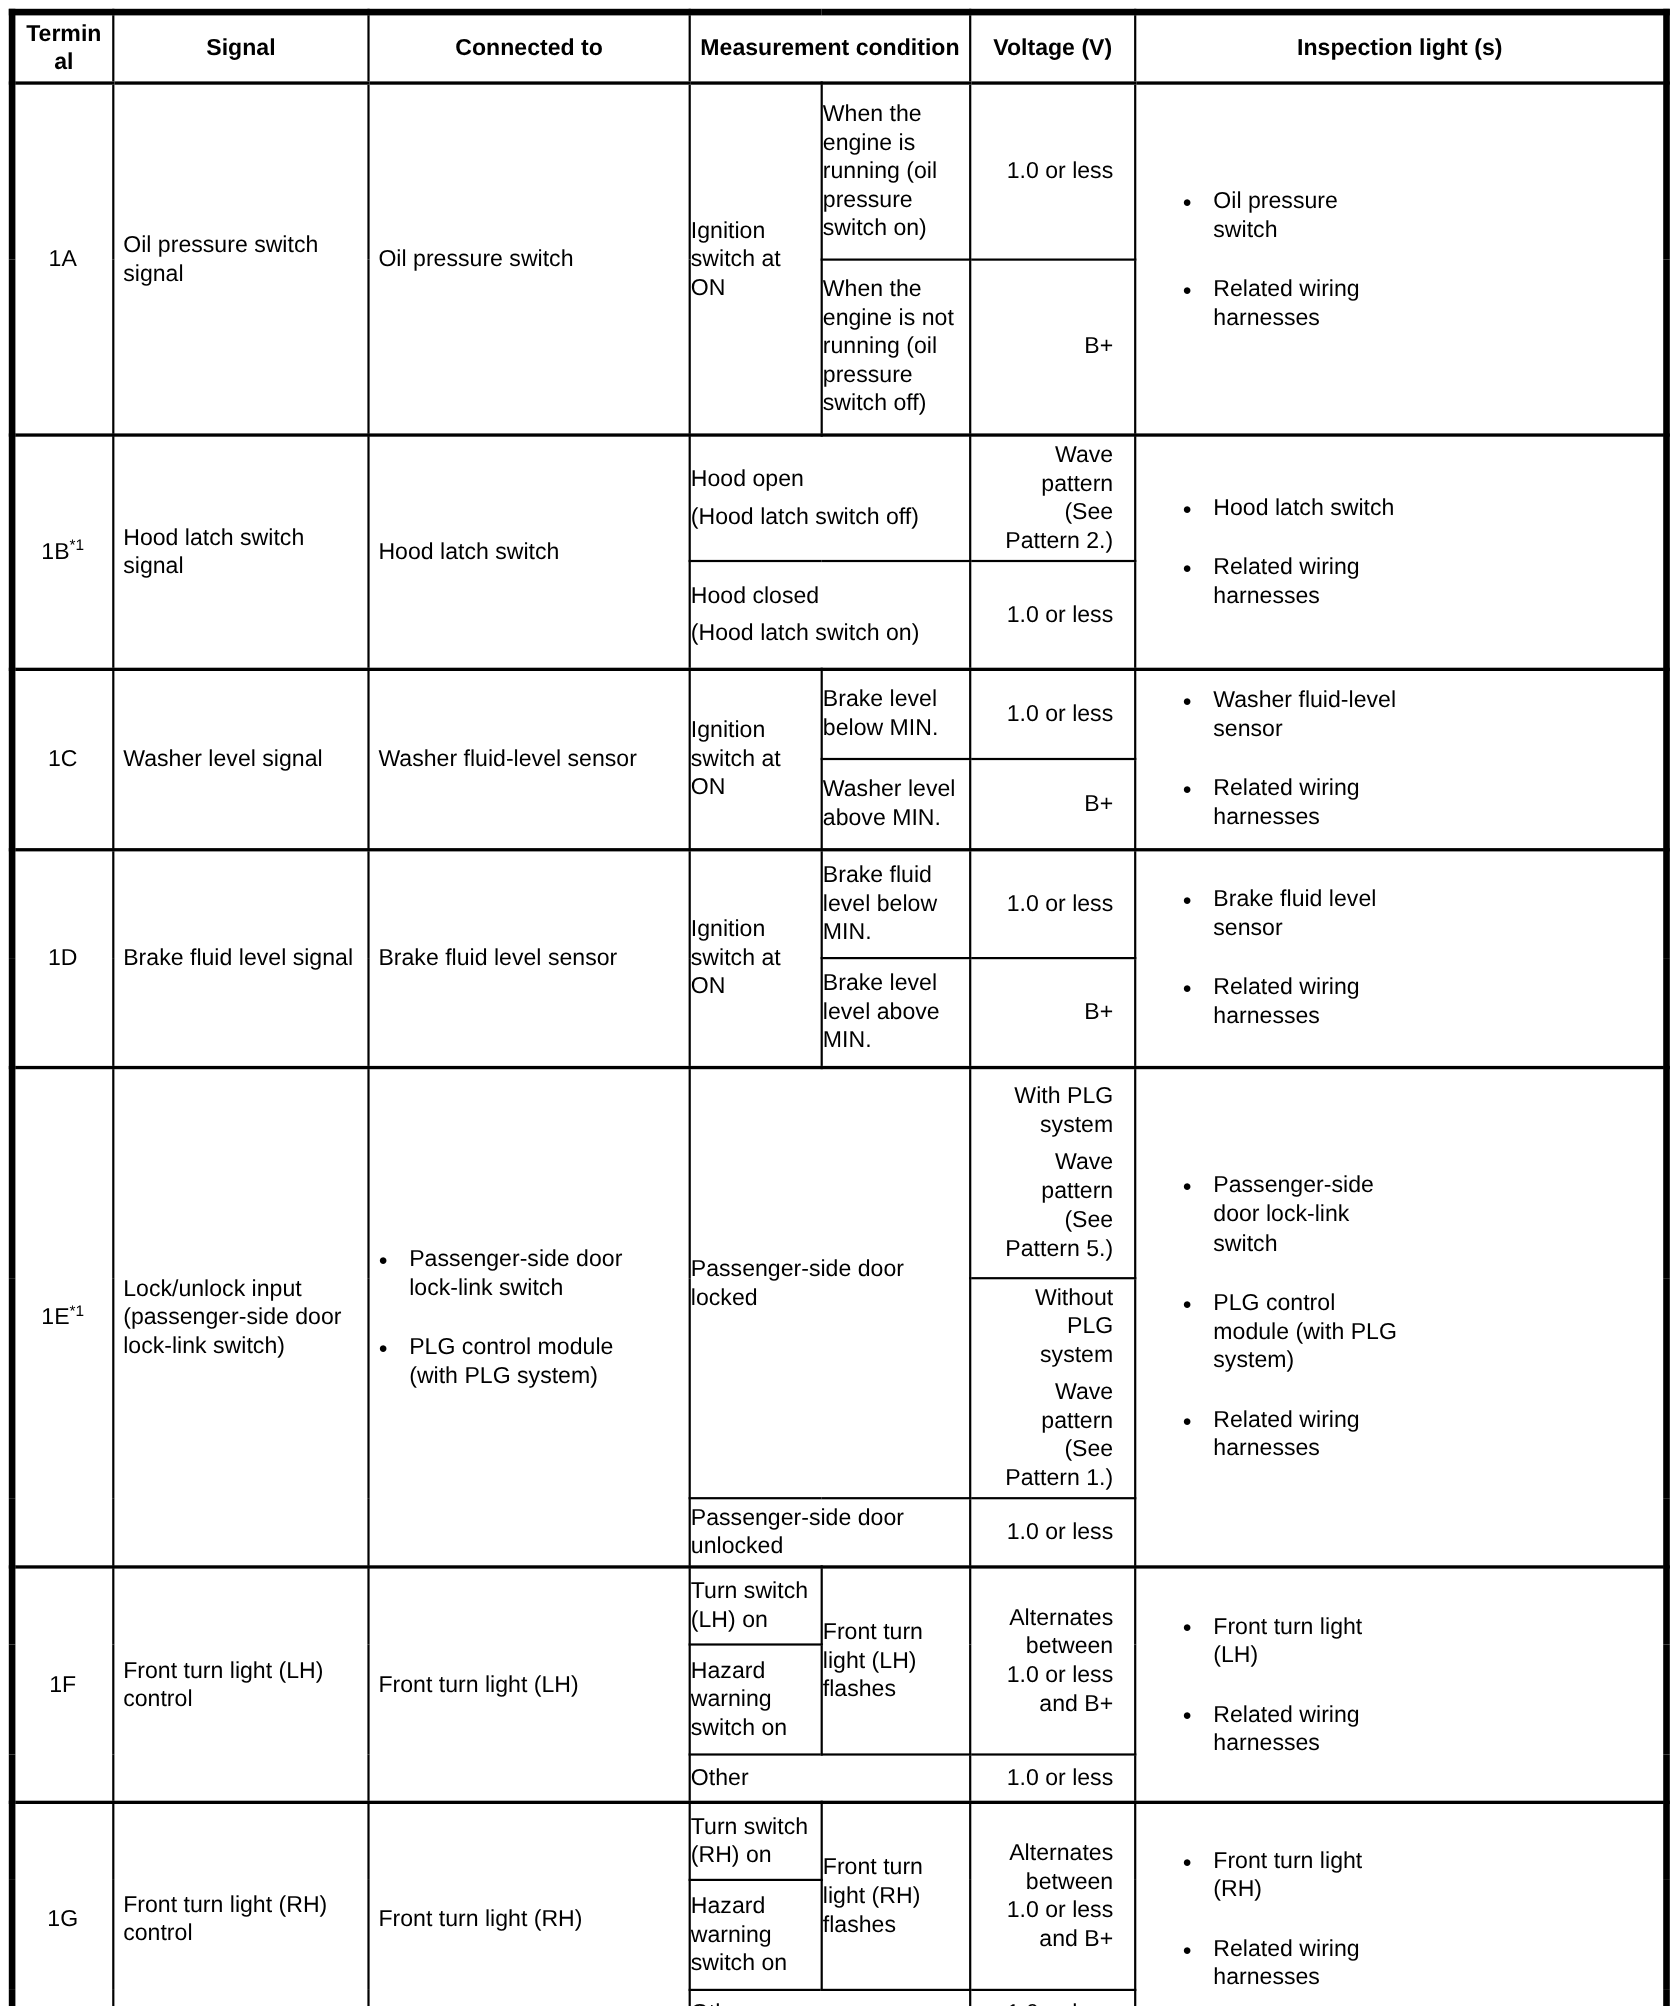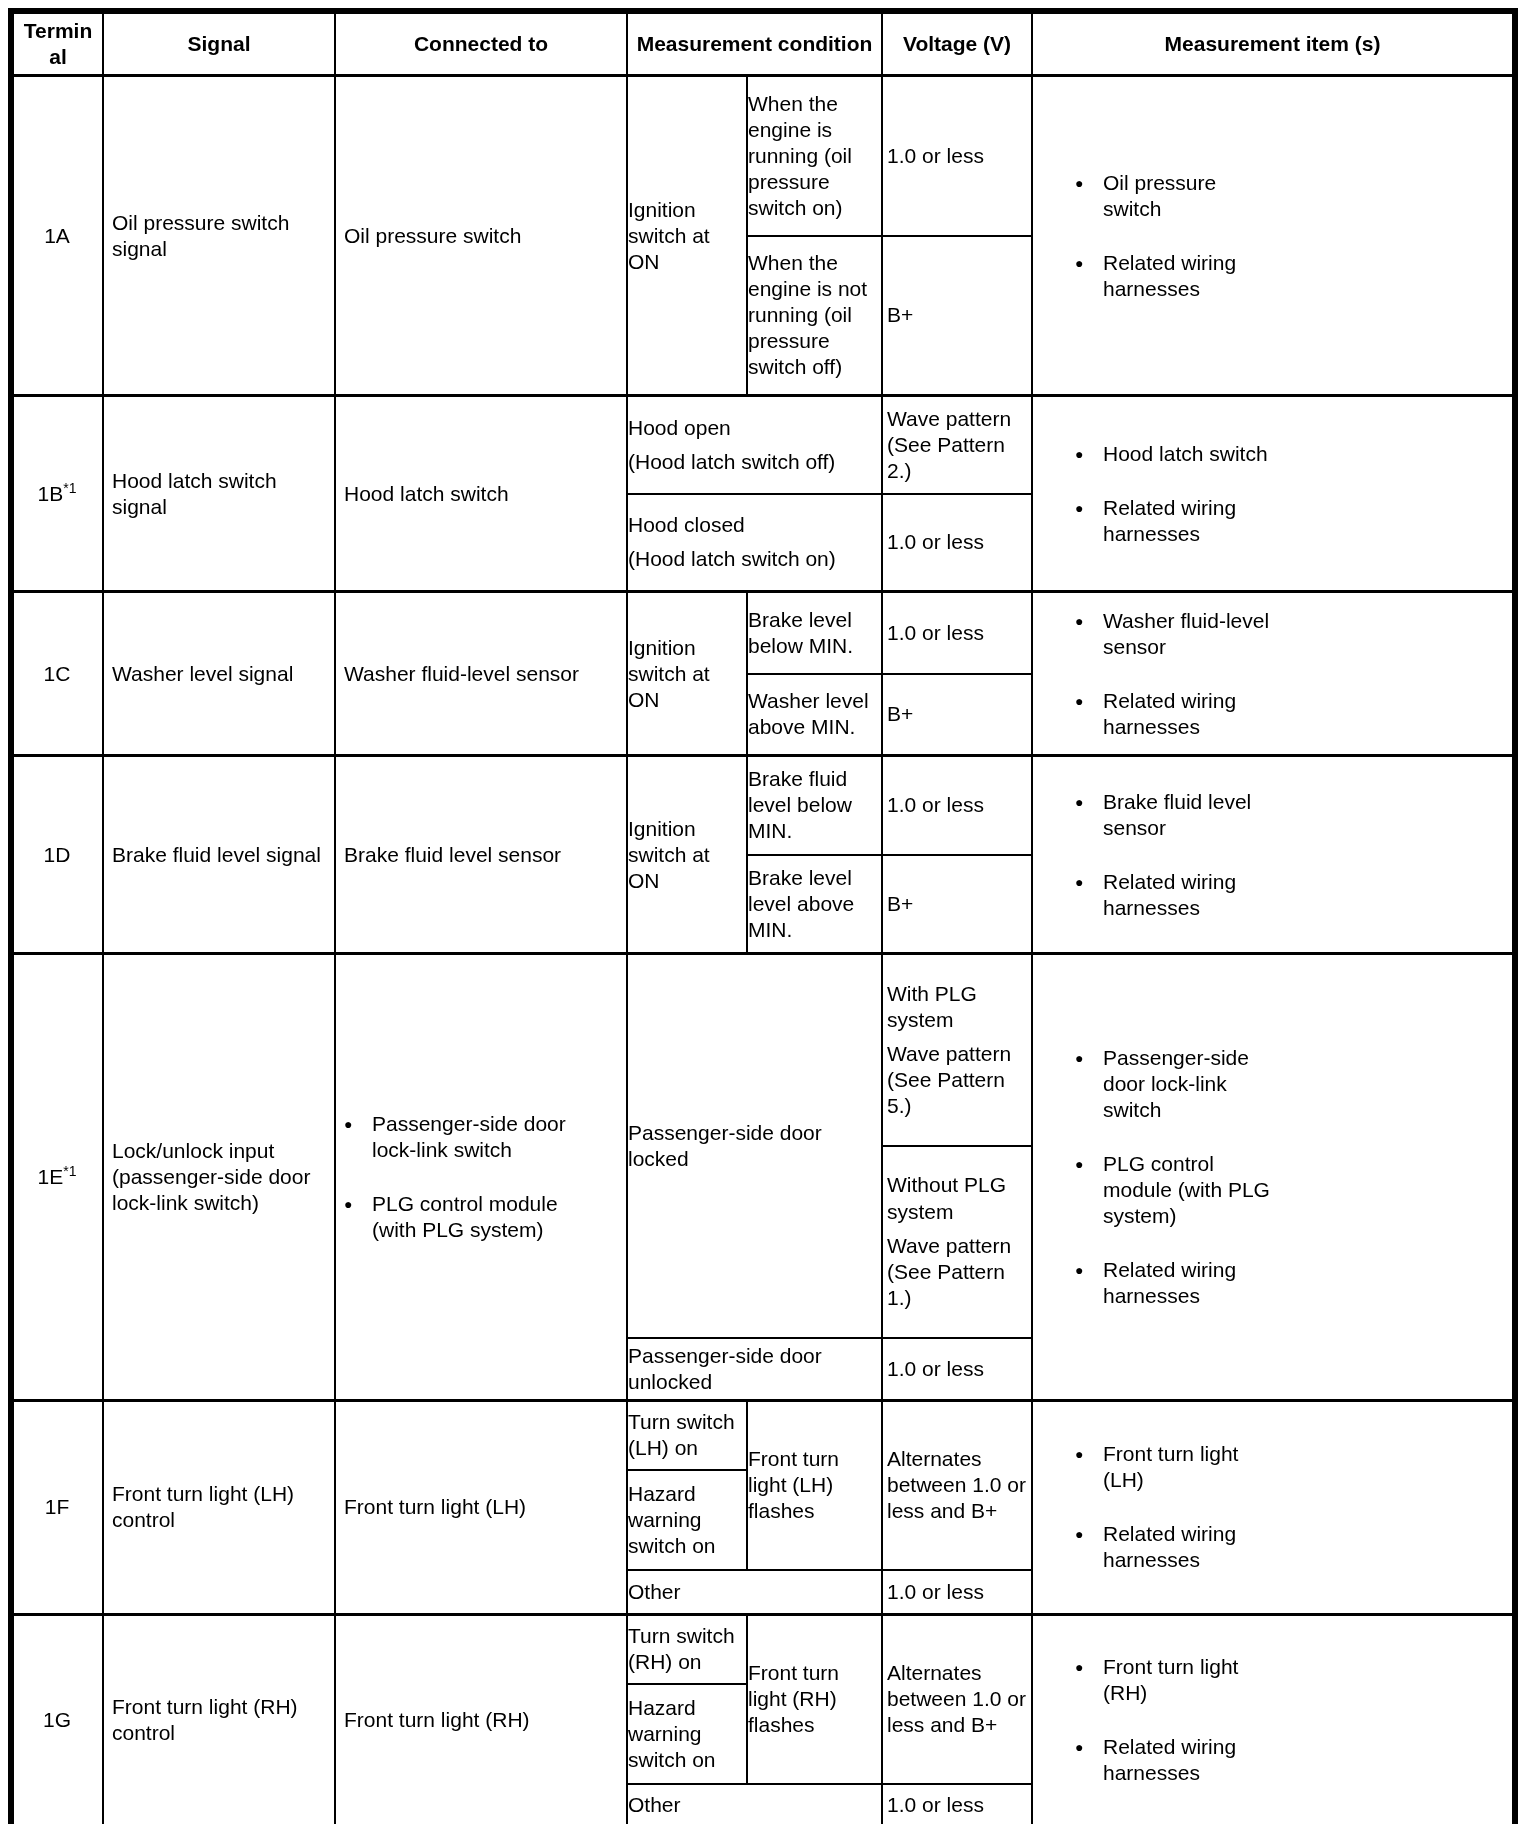--- a/index.html
+++ b/index.html
@@ -28,21 +28,21 @@
   }
   thead th {
     text-align: center;
     font-weight: bold;
     border-bottom: 3px solid #000;
     padding: 4px 4px;
   }
   tbody { border-top: 3px solid #000; }
   td.c-term { padding-left: 6px; text-align: center; }
   td.c-mc  { padding: 4px 0; }
-  td.c-volt { padding: 4px 4px; }
+  td.c-volt { padding: 4px 19px; text-align: right; }
   td.c-insp { padding-left: 42px; padding-right: 10px; }
   sup.fnote { font-size: 14px; line-height: 0; }
   .gap-line { margin-top: 8px; }
   .blist { display: block; }
   .bitem { display: flex; }
   .bitem + .bitem { margin-top: 28px; }
   .bullet {
     flex: none;
     width: 28px;
     font-size: 14px;
@@ -65,21 +65,21 @@
     <col style="width:483px">
   </colgroup>
 
   <thead>
     <tr style="height:40px">
       <th>Terminal</th>
       <th>Signal</th>
       <th>Connected to</th>
       <th colspan="2">Measurement condition</th>
       <th>Voltage (V)</th>
-      <th>Measurement item (s)</th>
+      <th>Inspection light (s)</th>
     </tr>
   </thead>
 
   <tbody>
     <tr style="height:160px">
       <td class="c-term" rowspan="2">1A</td>
       <td class="c-sig" rowspan="2">Oil pressure switch signal</td>
       <td class="c-conn" rowspan="2">Oil pressure switch</td>
       <td class="c-mc" rowspan="2">Ignition switch at ON</td>
       <td class="c-mc">When the engine is running (oil pressure switch on)</td>

